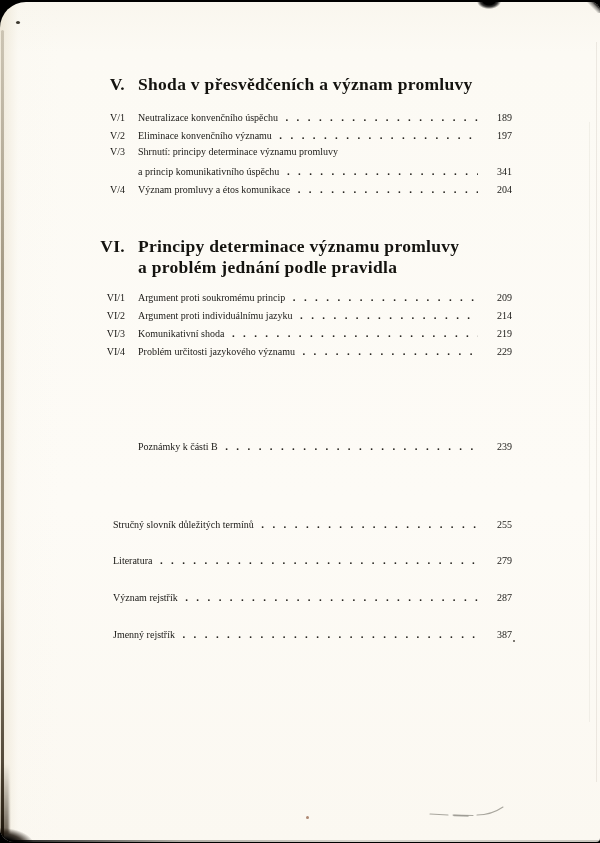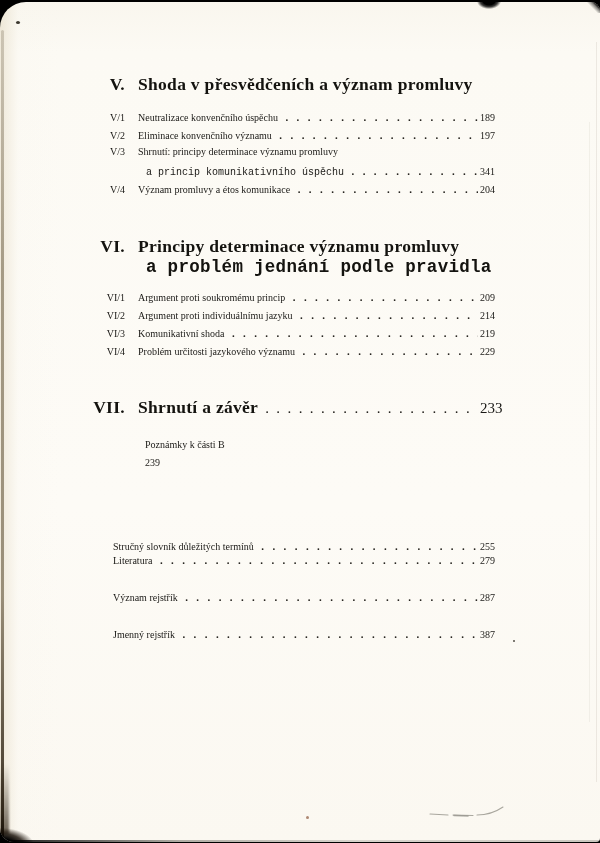--- a/index.html
+++ b/index.html
@@ -70,29 +70,29 @@
   }
   .lbl { flex: none; width: 40px; text-align: right; }
   .ttl { flex: none; margin-left: 13px; }
   .leader { flex: 1 1 0; min-width: 0; overflow: hidden; text-align: right; margin-left: 7px; margin-right: 2px; }
   .leader::after {
     content: "................................................................";
     letter-spacing: 7.4px;
     font-size: 15px; font-weight: 400;
     color: #23211c;
   }
-  .pg { flex: none; width: 32px; }
+  .pg { flex: none; width: 32px; text-align: right; }
 
   .row.heading { font-weight: bold; font-size: 17.5px; line-height: 22px; letter-spacing: 0.3px; color: #14130f; }
   .row.heading .pg { font-weight: 400; font-size: 15px; letter-spacing: 0; color: #1a1916; }
   .row.cont { left: 138px; }
-  .row.cont .ttl { margin-left: 8px; font-family: Liberation Mono, monospace; }
+  .row.cont .ttl { margin-left: 0; }
   .row.plain { left: 113px; }
   .row.plain .ttl { margin-left: 0; }
-  .row.subnote { left: 138px; flex-direction: column; }
+  .row.subnote { left: 138px; }
   .row.subnote .ttl { margin-left: 0; }
 </style>
 </head>
 <body>
 
 <div class="canvas">
   <div class="page">
 
     <div class="row heading" style="top:71px">
       <span class="lbl">V.</span>
@@ -153,34 +153,28 @@
       <span class="leader"></span>
       <span class="pg">219</span>
     </div>
     <div class="row" style="top:339px">
       <span class="lbl">VI/4</span>
       <span class="ttl">Problém určitosti jazykového významu</span>
       <span class="leader"></span>
       <span class="pg">229</span>
     </div>
 
-    <div class="row heading" style="top:394px">
-      <span class="lbl">VII.</span>
-      <span class="ttl">Shrnutí a závěr</span>
-      <span class="leader"></span>
-      <span class="pg">233</span>
-    </div>
 
     <div class="row subnote" style="top:434px">
       <span class="ttl">Poznámky k části B</span>
       <span class="leader"></span>
       <span class="pg">239</span>
     </div>
 
-    <div class="row plain" style="top:534px">
+    <div class="row plain" style="top:512px">
       <span class="ttl">Stručný slovník důležitých termínů</span>
       <span class="leader"></span>
       <span class="pg">255</span>
     </div>
     <div class="row plain" style="top:548px">
       <span class="ttl">Literatura</span>
       <span class="leader"></span>
       <span class="pg">279</span>
     </div>
     <div class="row plain" style="top:585px">

